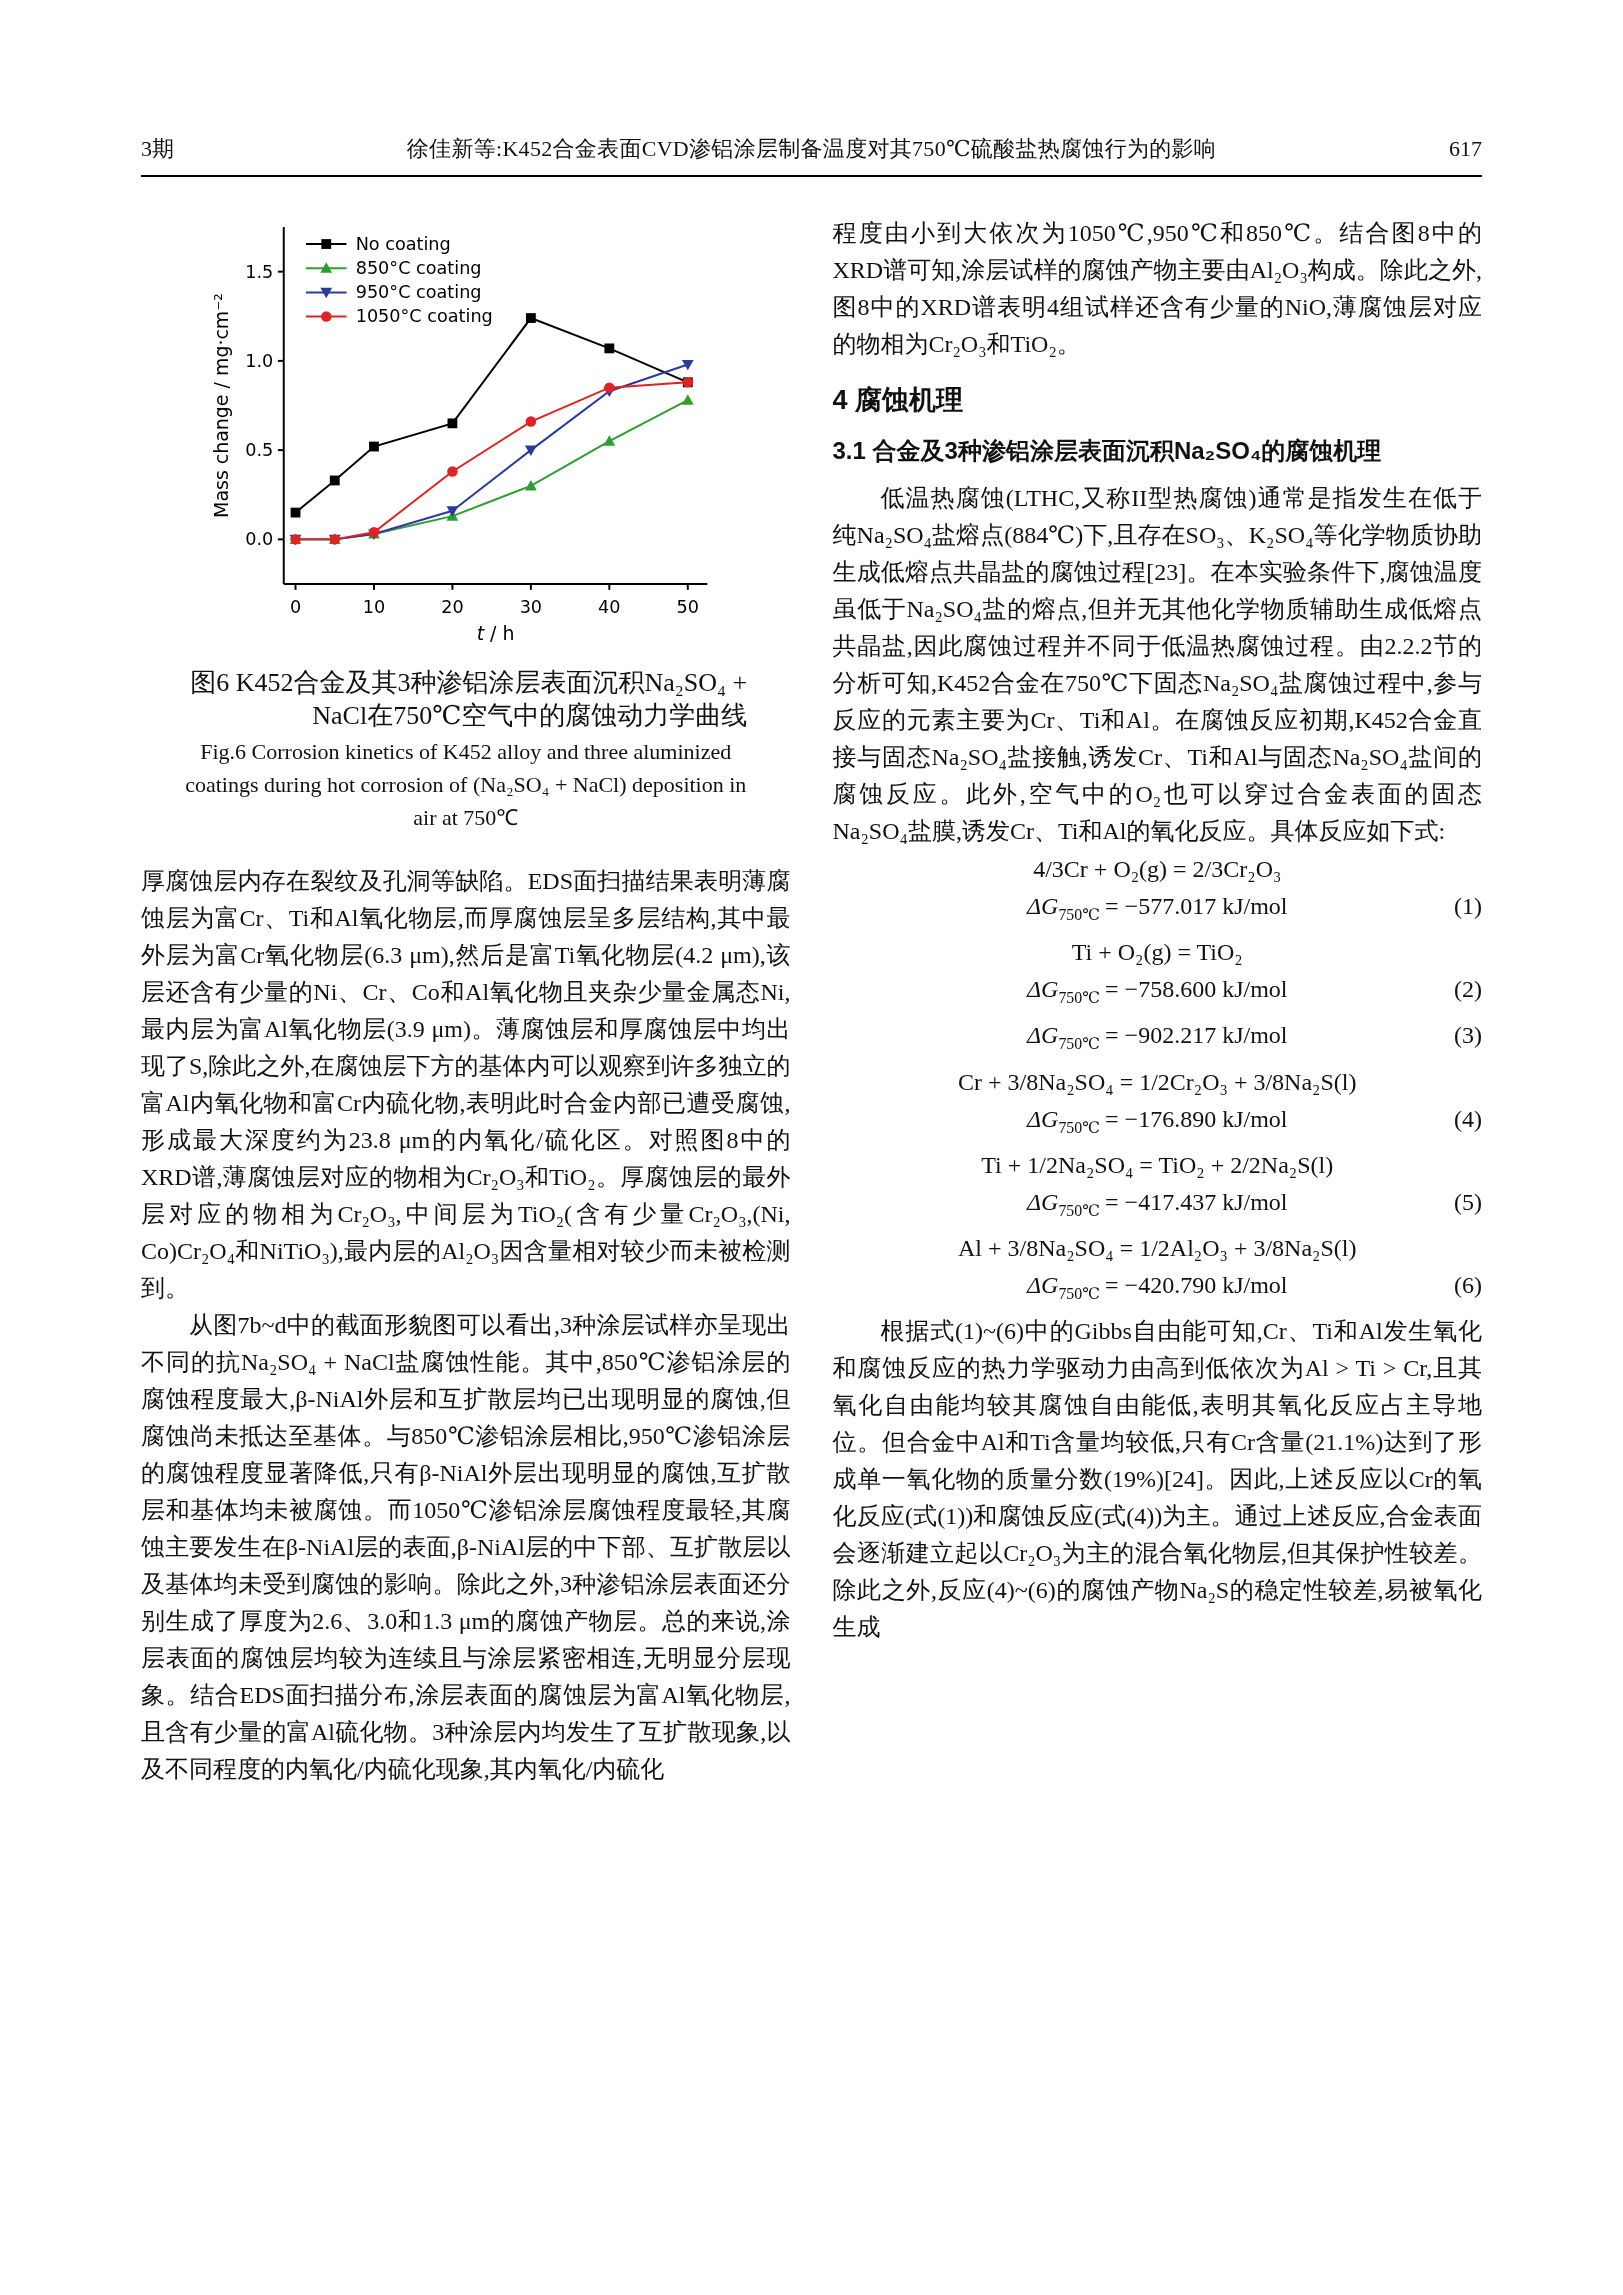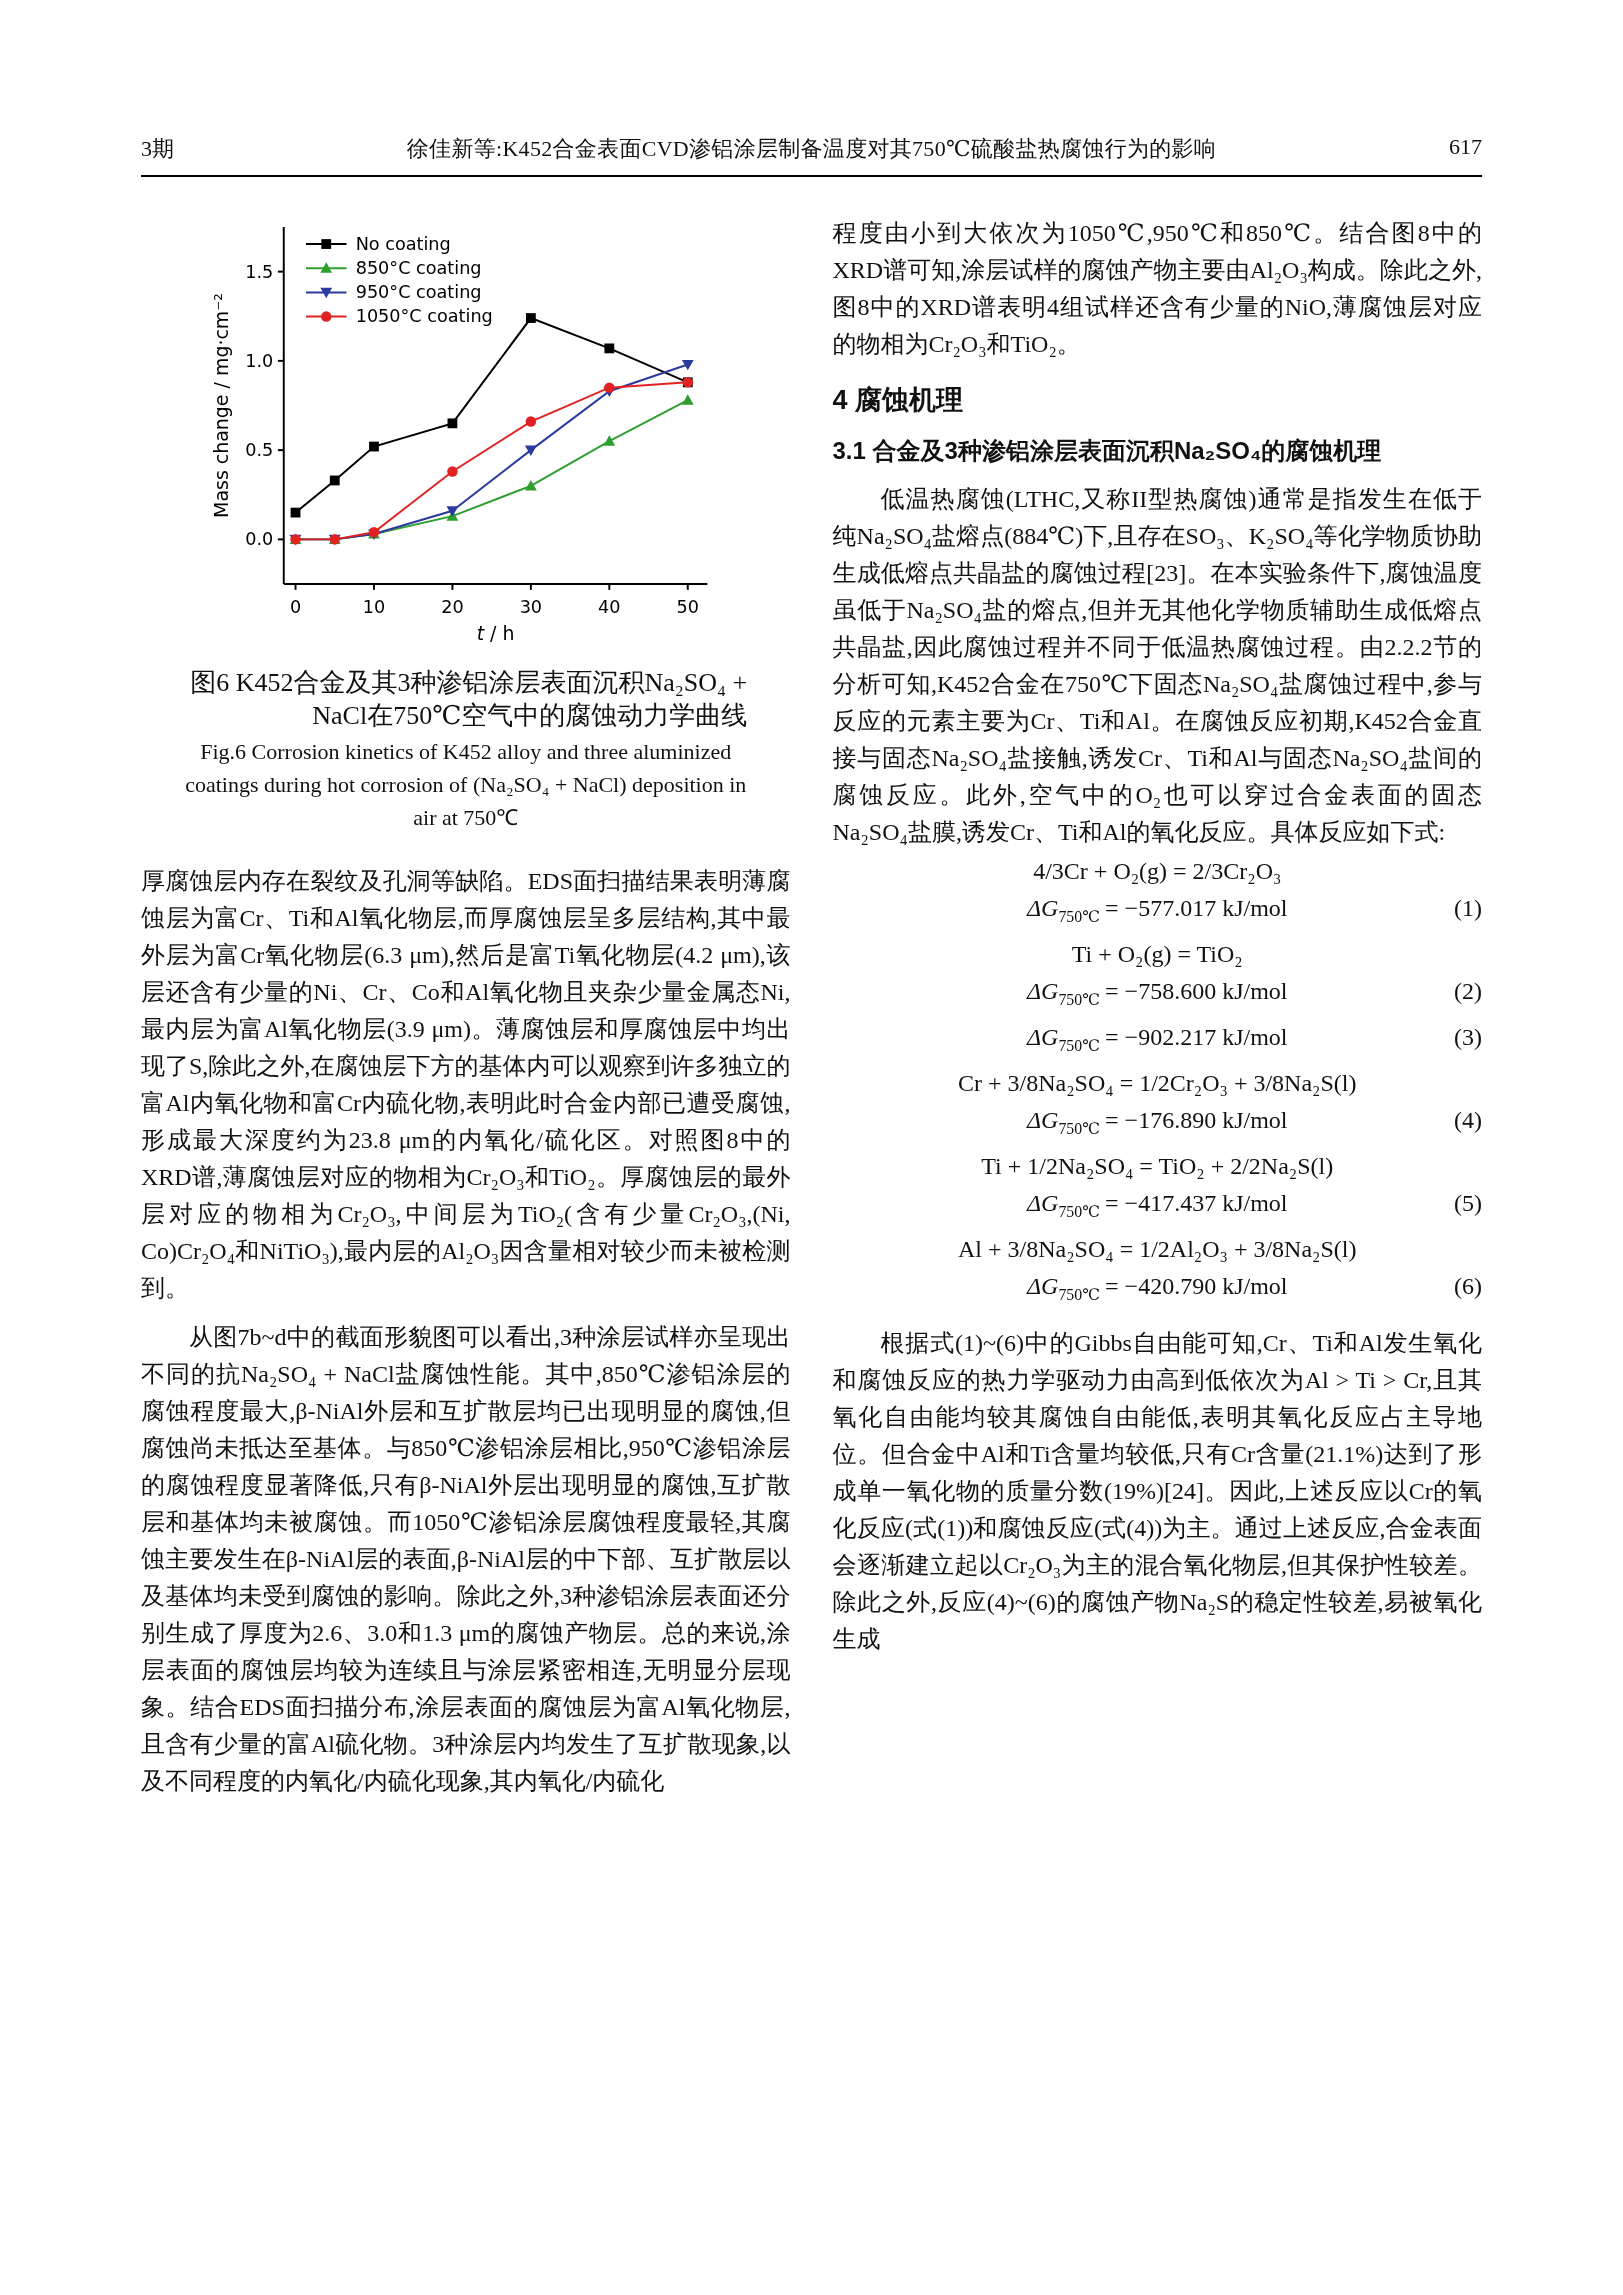--- a/index.html
+++ b/index.html
@@ -2,29 +2,29 @@
 <html style="font-size:10.5px"><head>
 <meta charset="utf-8">
 <style>
   html,body{margin:0;padding:0;}
   body{
     width:1623px;height:2295px;position:relative;background:#ffffff;
     font-family:"Liberation Serif","DejaVu Serif",serif;color:#111;
     overflow:hidden;
   }
   .page-inner{position:absolute;left:141px;right:141px;top:134px;}
-  .header-row{display:flex;align-items:flex-start;font-size:22px;}
+  .header-row{display:flex;align-items:center;font-size:22px;}
   .header-issue{width:118px;text-align:left;}
   .header-title{flex:1;text-align:center;letter-spacing:0.3px;}
   .header-page{width:118px;text-align:right;}
   .header-rule{border:none;border-top:2px solid #000;margin:10.5px 0 0 0;}
   .columns{display:flex;gap:42px;margin-top:38px;}
   .col{width:calc(50% - 21px);}
   p.body-par{font-size:24px;line-height:37px;text-align:justify;margin:0;}
-  p.indent{text-indent:2em;margin-top:12px;}
+  p.indent{text-indent:2em;}
   .figure-wrap{text-align:center;}
   .chart-box{margin:0 auto;width:523px;}
   .caption-zh{font-size:26px;line-height:33px;text-align:right;margin:17px auto 0 auto;max-width:563px;}
   .caption-en{font-size:22px;line-height:33px;text-align:center;margin:3.9px auto 0 auto;max-width:576px;font-family:"Liberation Serif",serif;}
   .left-body{margin-top:29px;}
   .section-heading{font-family:"Liberation Sans","DejaVu Sans",sans-serif;font-weight:bold;font-size:27px;margin:19.6px 0 14.4px 0;}
   .subsection-heading{font-family:"Liberation Sans","DejaVu Sans",sans-serif;font-weight:bold;font-size:24px;line-height:37px;margin:2.6px 0 10.5px 0;padding-left:2.35em;text-indent:-2.35em;}
   .equation{margin:1.3px 0;}
   .eq-formula{font-size:24px;line-height:37px;text-align:center;}
   .eq-dg-row{position:relative;font-size:24px;line-height:37px;text-align:center;}

